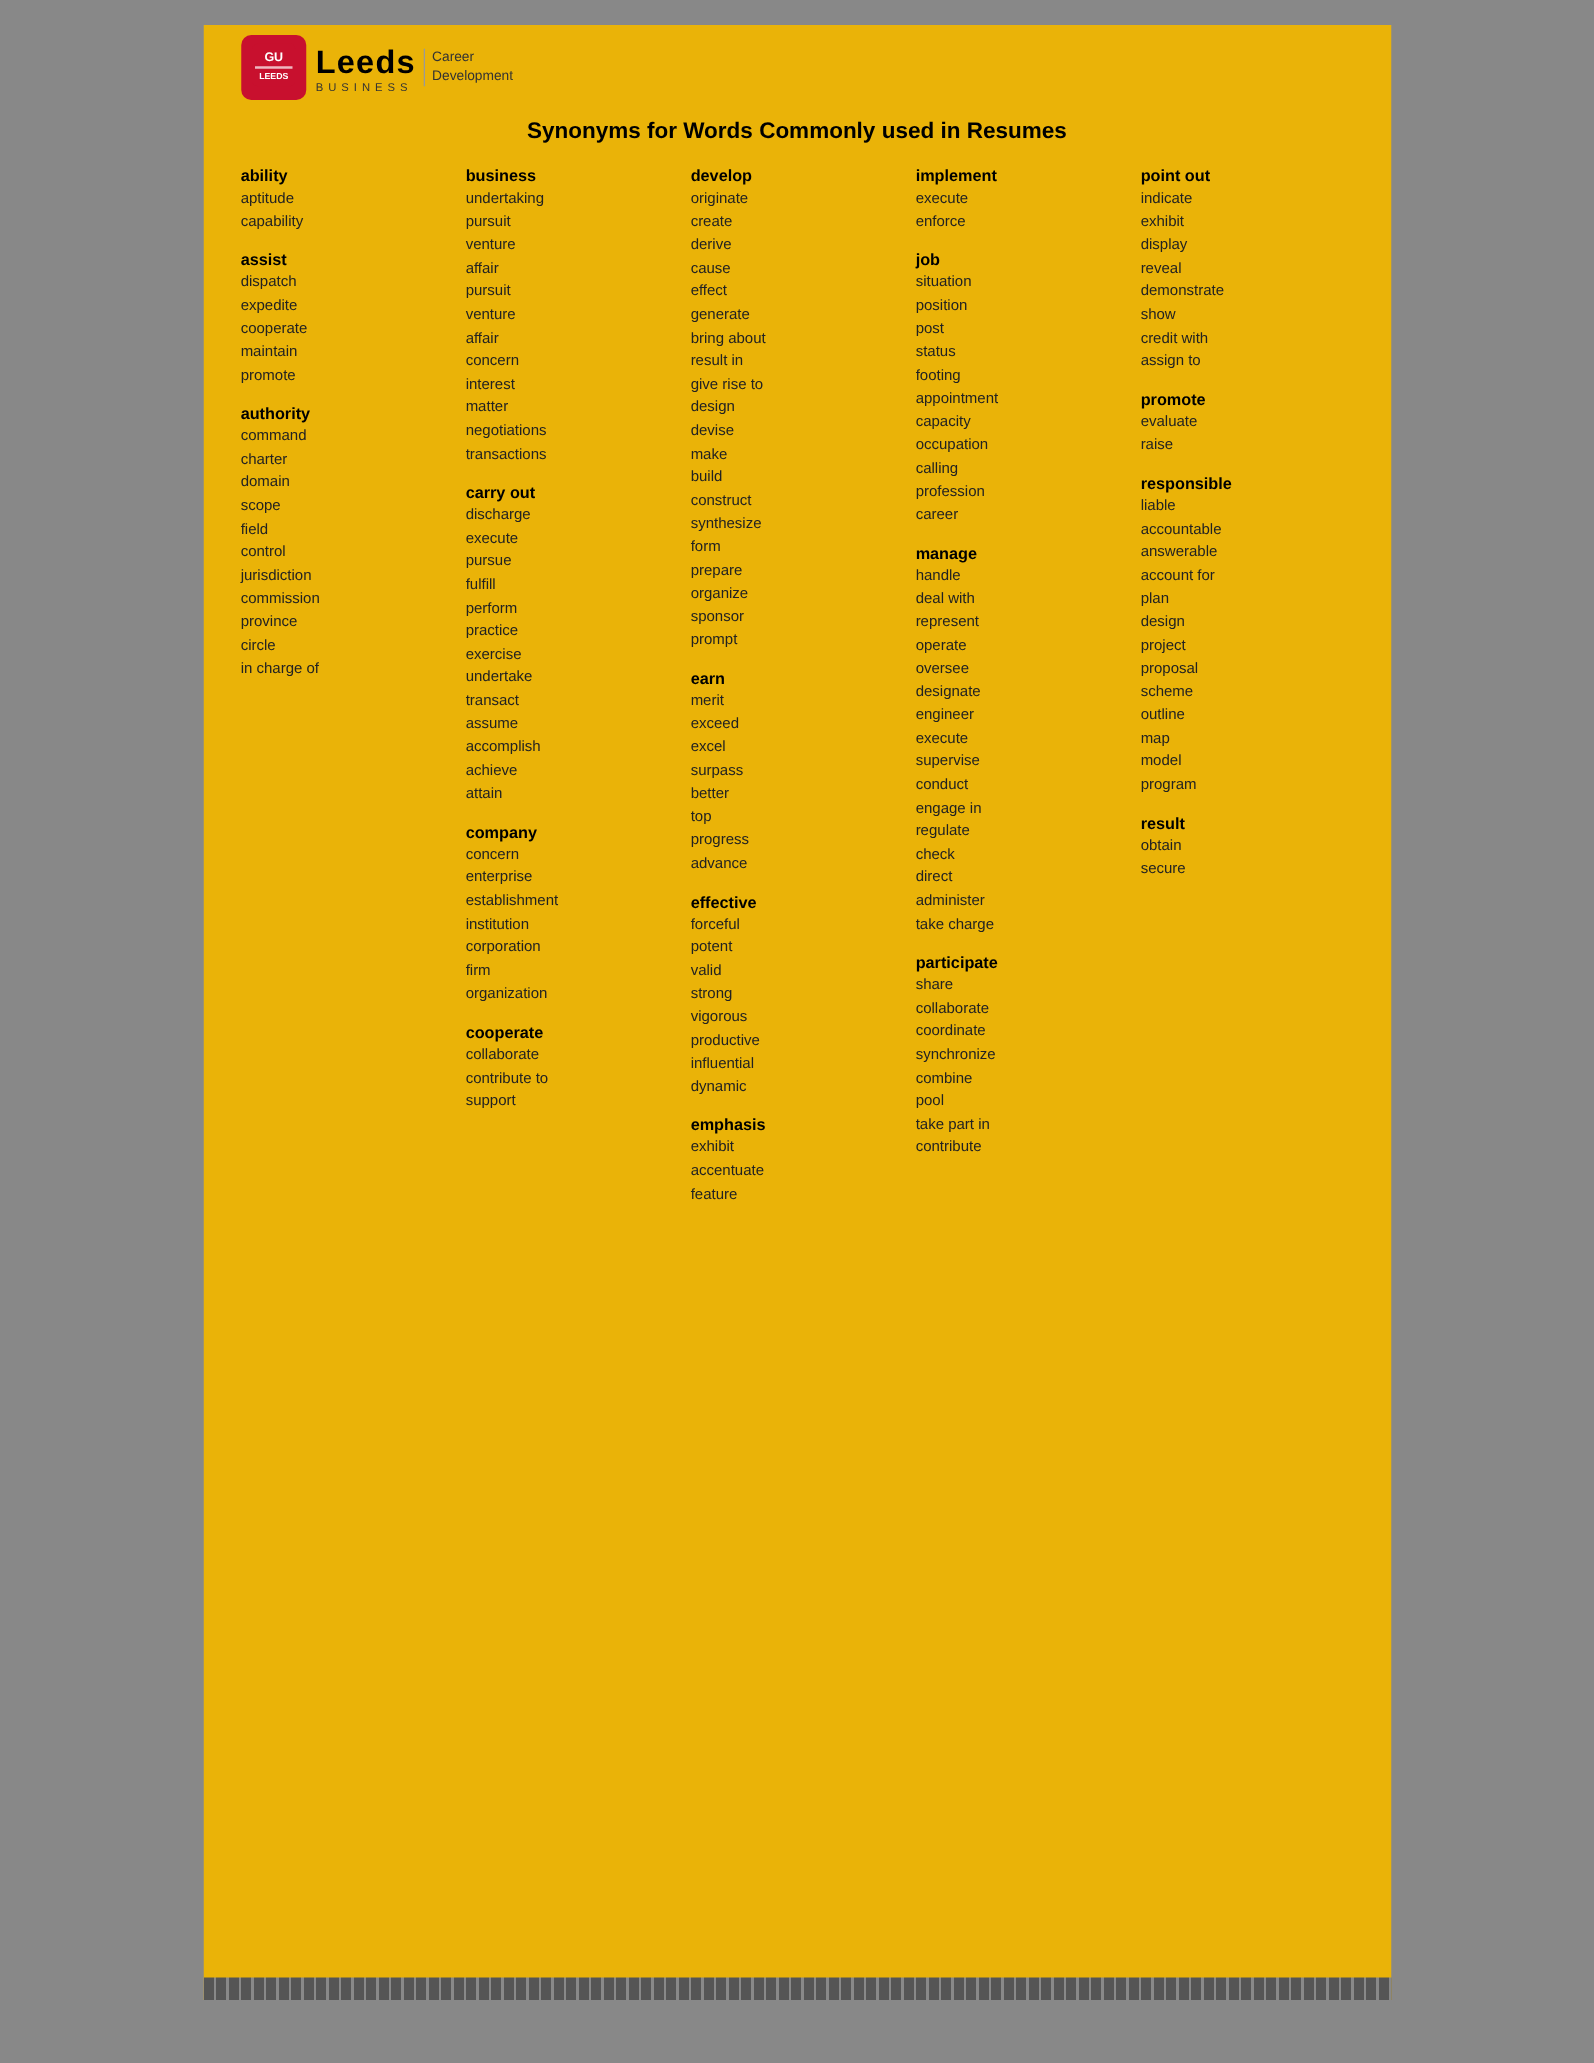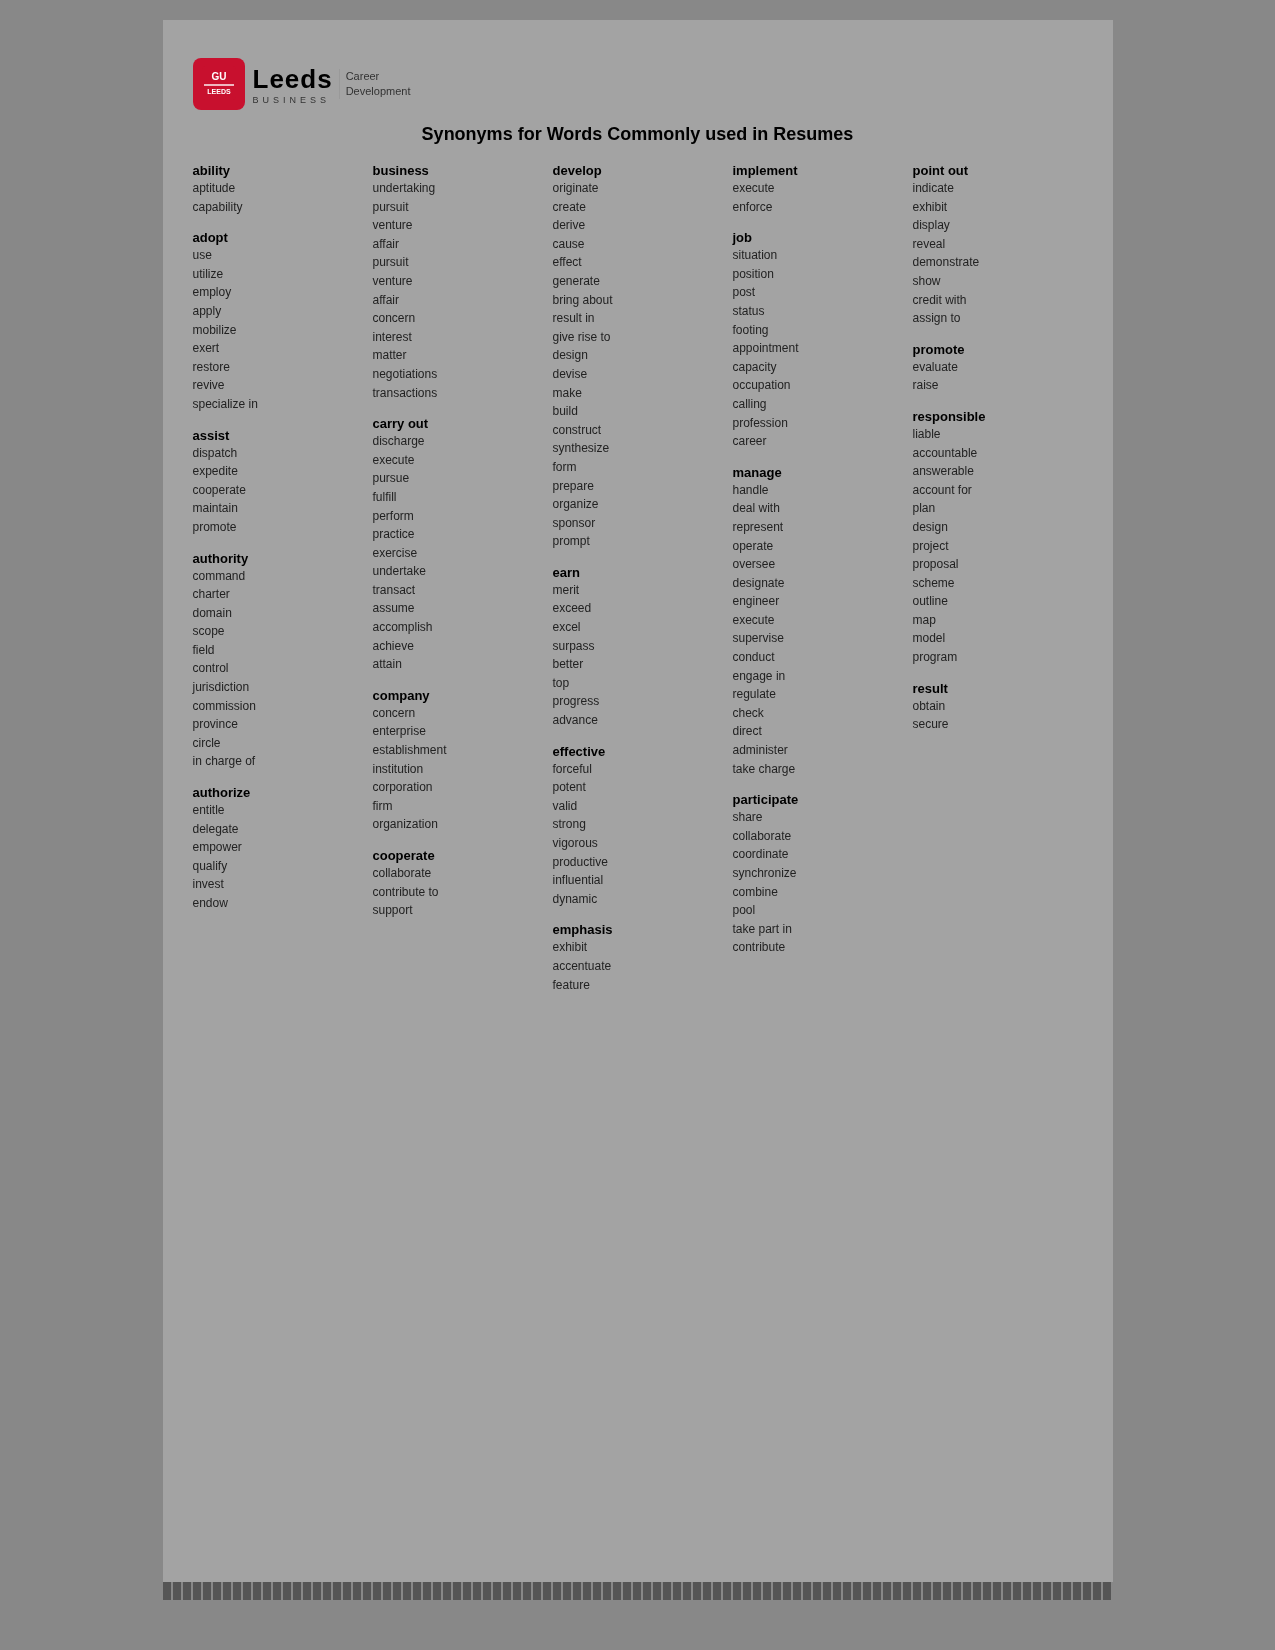--- a/index.html
+++ b/index.html
@@ -7,23 +7,23 @@
       background: #888;
       display: flex;
       justify-content: center;
       align-items: flex-start;
       min-height: 1650px;
       font-family: Arial, sans-serif;
     }
     .page {
       width: 950px;
       min-height: 1580px;
-      background: #a3a3a3;
+      background: #eab308;
       margin: 20px auto;
-      padding: 38px 30px 30px 30px;
+      padding: 8px 30px 30px 30px;
       position: relative;
     }
     .header {
       display: flex;
       align-items: center;
       margin-bottom: 10px;
     }
     .logo-box {
       width: 52px;
       height: 52px;
@@ -142,32 +142,20 @@
   </div>
 
   <div class="page-title">Synonyms for Words Commonly used in Resumes</div>
 
   <div class="columns" id="columns-container">
   <div class="col">
         <div class="word-group">
           <div class="word-heading">ability</div>
           <span class="synonym">aptitude</span>
           <span class="synonym">capability</span>
-        </div>
-        <div class="word-group">
-          <div class="word-heading">adopt</div>
-          <span class="synonym">use</span>
-          <span class="synonym">utilize</span>
-          <span class="synonym">employ</span>
-          <span class="synonym">apply</span>
-          <span class="synonym">mobilize</span>
-          <span class="synonym">exert</span>
-          <span class="synonym">restore</span>
-          <span class="synonym">revive</span>
-          <span class="synonym">specialize in</span>
         </div>
         <div class="word-group">
           <div class="word-heading">assist</div>
           <span class="synonym">dispatch</span>
           <span class="synonym">expedite</span>
           <span class="synonym">cooperate</span>
           <span class="synonym">maintain</span>
           <span class="synonym">promote</span>
         </div>
         <div class="word-group">
@@ -176,29 +164,20 @@
           <span class="synonym">charter</span>
           <span class="synonym">domain</span>
           <span class="synonym">scope</span>
           <span class="synonym">field</span>
           <span class="synonym">control</span>
           <span class="synonym">jurisdiction</span>
           <span class="synonym">commission</span>
           <span class="synonym">province</span>
           <span class="synonym">circle</span>
           <span class="synonym">in charge of</span>
-        </div>
-        <div class="word-group">
-          <div class="word-heading">authorize</div>
-          <span class="synonym">entitle</span>
-          <span class="synonym">delegate</span>
-          <span class="synonym">empower</span>
-          <span class="synonym">qualify</span>
-          <span class="synonym">invest</span>
-          <span class="synonym">endow</span>
         </div>
       </div>
       <div class="col">
         <div class="word-group">
           <div class="word-heading">business</div>
           <span class="synonym">undertaking</span>
           <span class="synonym">pursuit</span>
           <span class="synonym">venture</span>
           <span class="synonym">affair</span>
           <span class="synonym">pursuit</span>

